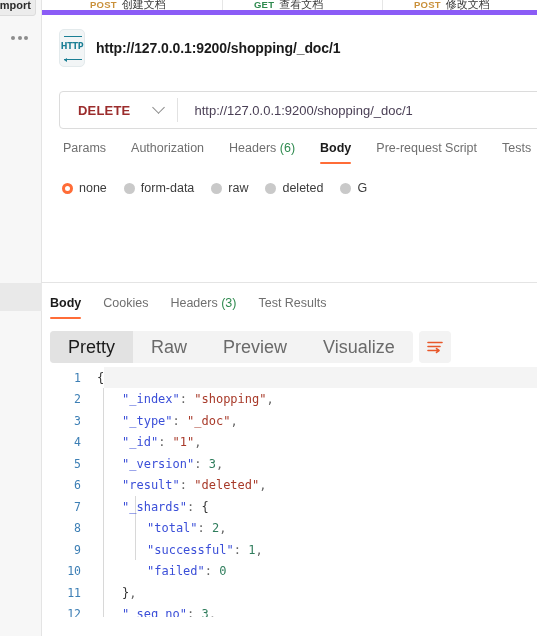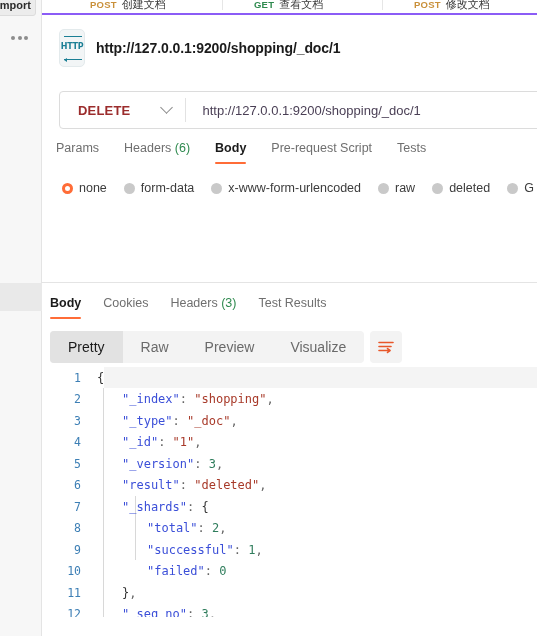--- a/index.html
+++ b/index.html
@@ -50,21 +50,21 @@
     position: absolute; left: 0; top: 283px;
     width: 42px; height: 28px;
     background: #e9e9e9;
   }
 
   
   .tabstrip {
     position: absolute; left: 42px; top: 0;
     width: 495px; height: 15px;
     background: #ffffff;
-    border-bottom: 2px solid #8b5cf6;
+    border-bottom: 5px solid #8b5cf6;
     overflow: hidden;
   }
   .tabstrip .tab {
     position: absolute; top: -6px;
     height: 20px;
     display: flex; align-items: center; gap: 5px;
     white-space: nowrap;
     font-size: 11px;
     overflow: hidden;
   }
@@ -122,21 +122,21 @@
   
   .urlbar {
     position: absolute; left: 17px; top: 76px;
     width: 520px; height: 38px;
     border: 1px solid #dcdcdc;
     border-radius: 4px;
     background: #fff;
     display: flex; align-items: center;
   }
   .method-box {
-    display: flex; align-items: center; gap: 32px;
+    display: flex; align-items: center; gap: 24px;
     padding-left: 18px; padding-right: 14px;
     height: 100%;
   }
   .method-name {
     color: #9b2c2c; font-size: 13px; font-weight: bold; letter-spacing: .2px;
   }
   .chev {
     width: 9px; height: 9px;
     border-right: 1.4px solid #8a8a8a;
     border-bottom: 1.4px solid #8a8a8a;
@@ -147,21 +147,21 @@
   .url-input {
     flex: 1;
     border: 0; outline: 0; background: transparent;
     padding-left: 16px;
     font-size: 13px; color: #4a3f55;
     font-family: "Liberation Sans", sans-serif;
   }
 
   
   .req-tabs {
-    position: absolute; left: 14px; top: 126px;
+    position: absolute; left: 21px; top: 126px;
     display: flex; align-items: flex-start; gap: 25px;
     white-space: nowrap;
   }
   .req-tabs .rt {
     font-size: 12.5px; color: #6f6f6f; padding-bottom: 9px;
     position: relative;
   }
   .req-tabs .rt.active { color: #1b1b1b; font-weight: bold; }
   .req-tabs .rt.active::after {
     content: ""; position: absolute; left: 0; right: 0; bottom: 0;
@@ -214,21 +214,21 @@
     display: flex; align-items: center; gap: 6px;
   }
   .seg {
     display: flex; align-items: center;
     background: #f3f3f3; border-radius: 4px; overflow: hidden;
     height: 32px;
   }
   .seg .sgi {
     height: 44px; display: flex; align-items: center; justify-content: center;
     padding: 0 18px;
-    font-size: 14px; color: #6a6a6a;
+    font-size: 18px; color: #6a6a6a;
   }
   .seg .sgi.active { background: #e2e2e2; color: #1b1b1b; }
   .fmt {
     height: 32px; background: #f3f3f3; border-radius: 4px;
     display: flex; align-items: center; gap: 13px;
     padding: 0 13px;
   }
   .fmt .fl { font-size: 12px; color: #555; font-weight: bold; letter-spacing: .2px; }
   .fmt .chev2 {
     width: 8px; height: 8px;
@@ -337,38 +337,35 @@
       <div class="method-box">
         <span class="method-name">DELETE</span>
         <span class="chev"></span>
       </div>
       <div class="vdiv"></div>
       <input class="url-input" type="text" value="http://127.0.0.1:9200/shopping/_doc/1" style="">
     </div>
 
     <div class="req-tabs">
       <div class="rt"><span>Params</span></div>
+      <div class="rt"><span>Authorization</span></div>
       <div class="rt"><span>Headers</span> <span class="cnt">(6)</span></div>
       <div class="rt active"><span>Body</span></div>
       <div class="rt"><span>Pre-request Script</span></div>
       <div class="rt"><span>Tests</span></div>
     </div>
 
     <div class="body-types">
       <div class="bt sel">
         <span class="dot"></span>
         <span class="lab">none</span>
       </div>
       <div class="bt">
         <span class="dot"></span>
         <span class="lab">form-data</span>
-      </div>
-      <div class="bt">
-        <span class="dot"></span>
-        <span class="lab">x-www-form-urlencoded</span>
       </div>
       <div class="bt">
         <span class="dot"></span>
         <span class="lab">raw</span>
       </div>
       <div class="bt">
         <span class="dot"></span>
         <span class="lab">deleted</span>
       </div>
       <div class="bt">

